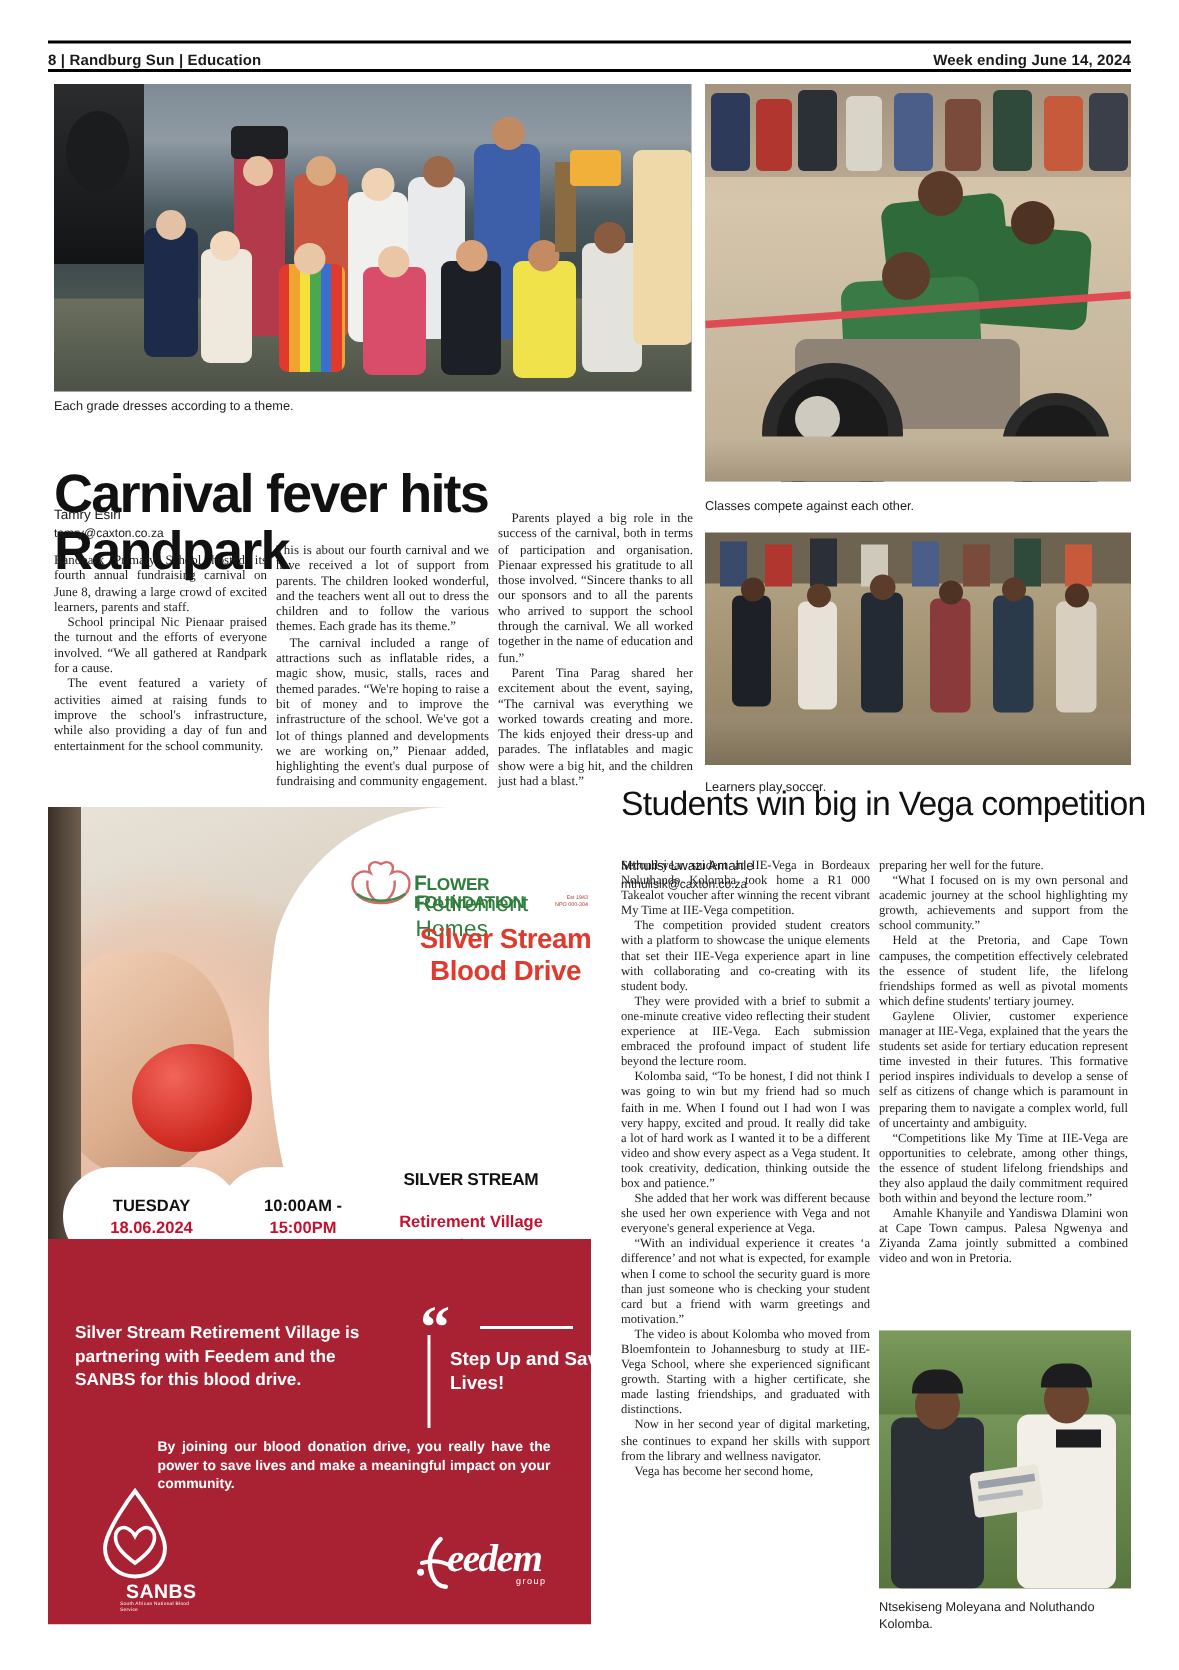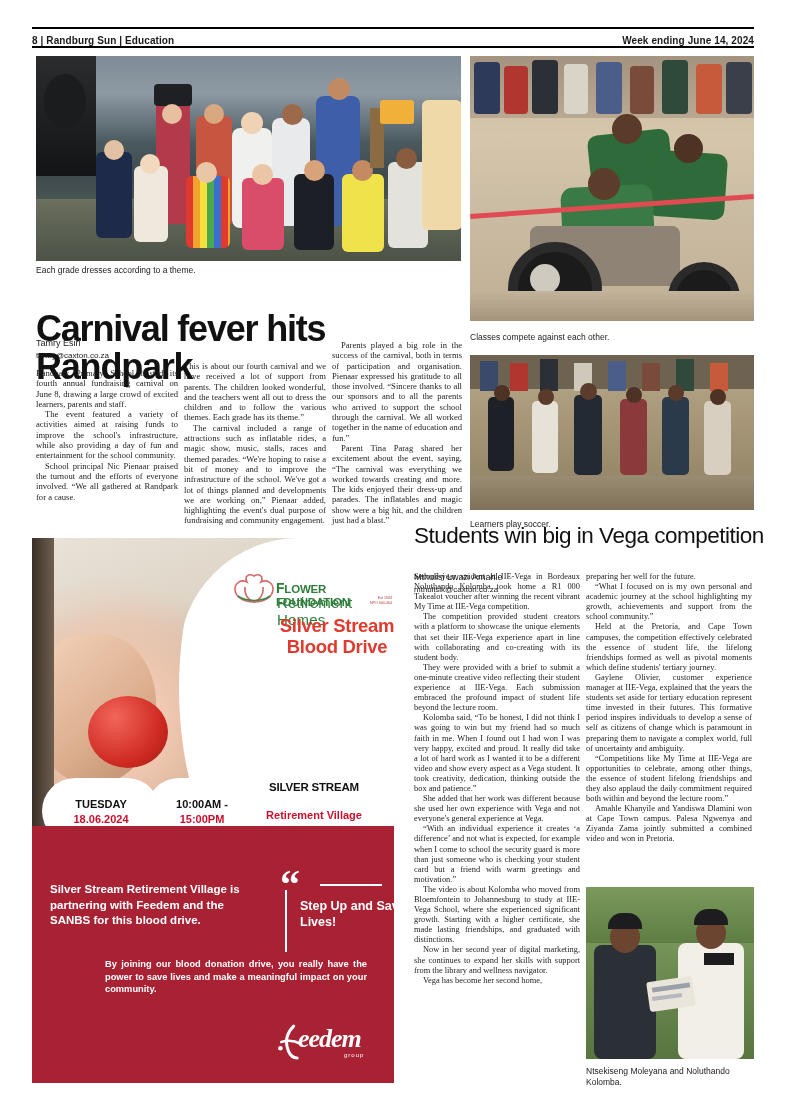--- a/index.html
+++ b/index.html
@@ -210,22 +210,22 @@
 
 <h1 class="headline1">Carnival fever hits Randpark</h1>
 
 <div class="byline" style="position:absolute;left:36px;top:338px;width:140px;">
   <div>Tamry Esiri</div>
   <div class="email">tamry@caxton.co.za</div>
 </div>
 
 <div class="col" style="left:36px;top:368px;width:142px;">
   <p class="first">Randpark Primary School hosted its fourth annual fundraising carnival on June 8, drawing a large crowd of excited learners, parents and staff.</p>
+  <p>School principal Nic Pienaar praised the turnout and the efforts of everyone involved. “We all gathered at Randpark for a cause.</p>
   <p>The event featured a variety of activities aimed at raising funds to improve the school's infrastructure, while also providing a day of fun and entertainment for the school community.</p>
-  <p>School principal Nic Pienaar praised the turnout and the efforts of everyone involved. “We all gathered at Randpark for a cause.</p>
 </div>
 
 <div class="col" style="left:184px;top:337px;width:142px;margin-top:24px;">
   <p class="first">This is about our fourth carnival and we have received a lot of support from parents. The children looked wonderful, and the teachers went all out to dress the children and to follow the various themes. Each grade has its theme.”</p>
   <p>The carnival included a range of attractions such as inflatable rides, a magic show, music, stalls, races and themed parades. “We're hoping to raise a bit of money and to improve the infrastructure of the school. We've got a lot of things planned and developments we are working on,” Pienaar added, highlighting the event's dual purpose of fundraising and community engagement.</p>
 </div>
 
 <div class="col" style="left:332px;top:340px;width:130px;">
   <p>Parents played a big role in the success of the carnival, both in terms of participation and organisation. Pienaar expressed his gratitude to all those involved. “Sincere thanks to all our sponsors and to all the parents who arrived to support the school through the carnival. We all worked together in the name of education and fun.”</p>
   <p>Parent Tina Parag shared her excitement about the event, saying, “The carnival was everything we worked towards creating and more. The kids enjoyed their dress-up and parades. The inflatables and magic show were a big hit, and the children just had a blast.”</p>
@@ -329,20 +329,28 @@
   <div class="swoop"></div>
 
   <div class="band-text">Silver Stream Retirement Village is partnering with Feedem and the SANBS for this blood drive.</div>
   <div class="quote-mark">“</div>
   <div class="quote-line"></div>
   <div class="quote-bar"></div>
   <div class="quote-text">Step Up and Save Lives!</div>
 
   <div class="ad-body">By joining our blood donation drive, you really have the power to save lives and make a meaningful impact on your community.</div>
 
+  <div class="sanbs">
+    <svg viewBox="0 0 78 66" width="78" height="66">
+      <path d="M30 4 C30 4 10 30 10 42 C10 53 19 61 30 61 C41 61 50 53 50 42 C50 30 30 4 30 4 Z" fill="none" stroke="#ffffff" stroke-width="2.6"></path>
+      <path d="M30 52 C22 46 17 41 17 35 C17 30 21 27 25 29 C27 30 29 32 30 34 C31 32 33 30 35 29 C39 27 43 30 43 35 C43 41 38 46 30 52 Z" fill="none" stroke="#ffffff" stroke-width="2.4"></path>
+    </svg>
+    <div class="sanbs-word">SANBS</div>
+    <div class="sanbs-tiny">South African National Blood Service</div>
+  </div>
 
   <div class="feedem">
     <svg viewBox="0 0 34 40" width="30" height="36" style="position:absolute;left:-4px;top:2px;">
       <path d="M20 2 C12 10 10 20 14 30 C16 35 20 38 24 38" fill="none" stroke="#ffffff" stroke-width="3.4" stroke-linecap="round"></path>
       <path d="M6 20 C12 18 20 18 28 22" fill="none" stroke="#ffffff" stroke-width="3" stroke-linecap="round"></path>
       <circle cx="5" cy="27" r="2.6" fill="#ffffff"></circle>
     </svg>
     <div class="feedem-word">eedem</div>
     <div class="feedem-sub">group</div>
   </div>

